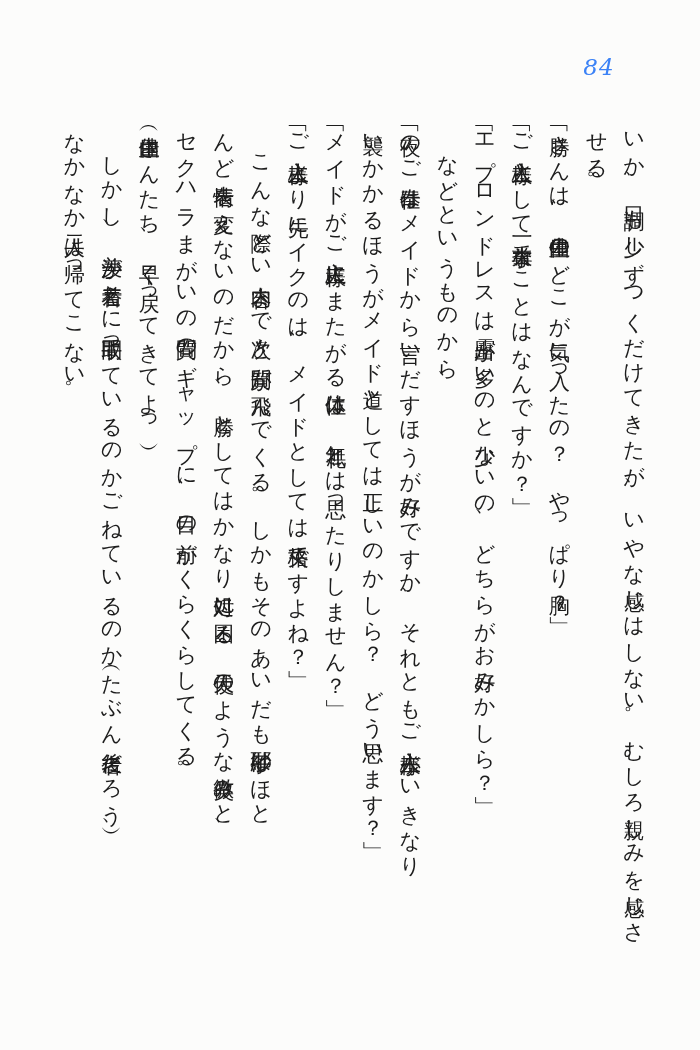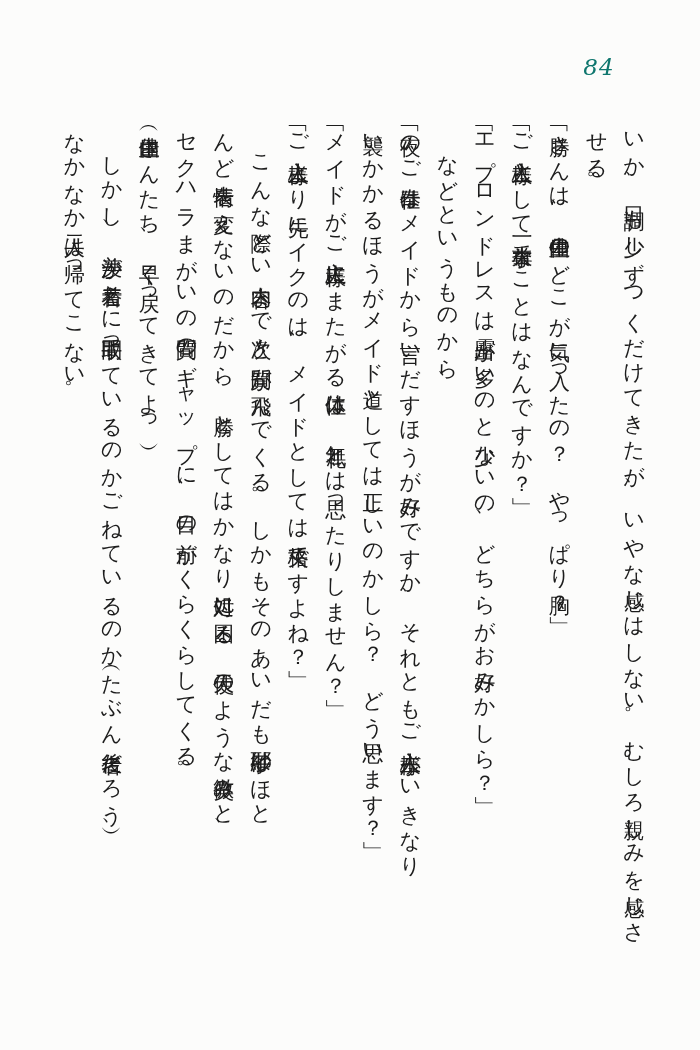--- a/index.html
+++ b/index.html
@@ -15,21 +15,21 @@
   }
   .page-number {
     position: absolute;
     left: 581px;
     top: 54px;
     width: 36px;
     text-align: center;
     font-family: "DejaVu Serif", "Liberation Serif", serif;
     font-style: italic;
     font-size: 23px;
-    color: #0f766e;
+    color: #3b82f6;
     letter-spacing: 1px;
   }
   .text-block {
     position: absolute;
     top: 118px;
     right: 48px;
     height: 885px;
     writing-mode: vertical-rl;
     text-orientation: mixed;
     font-family: "Liberation Serif", "DejaVu Serif", serif;

